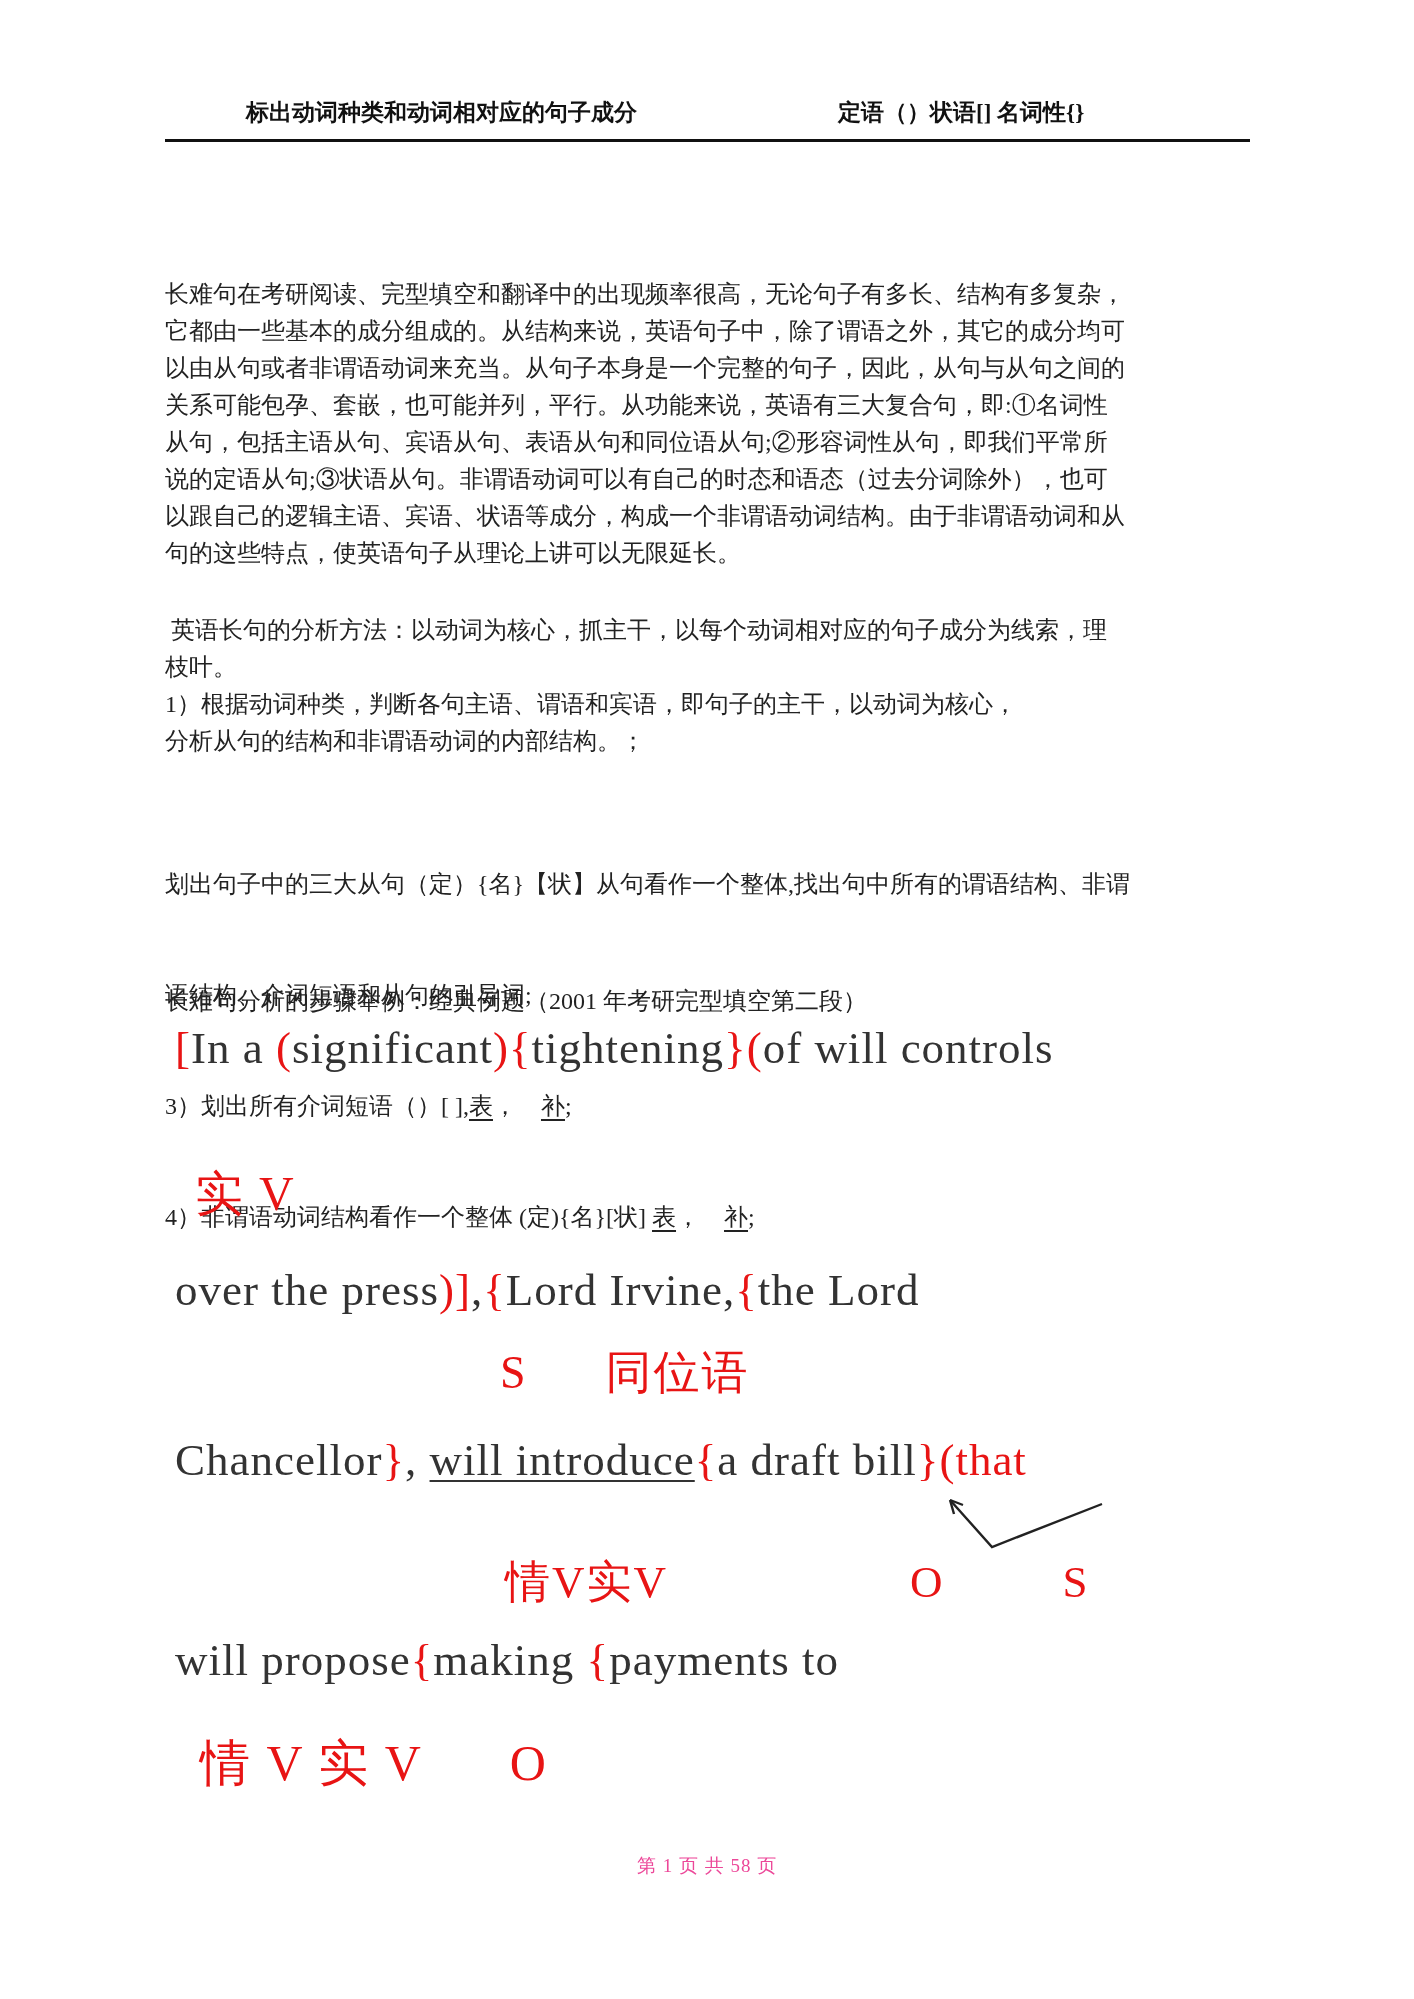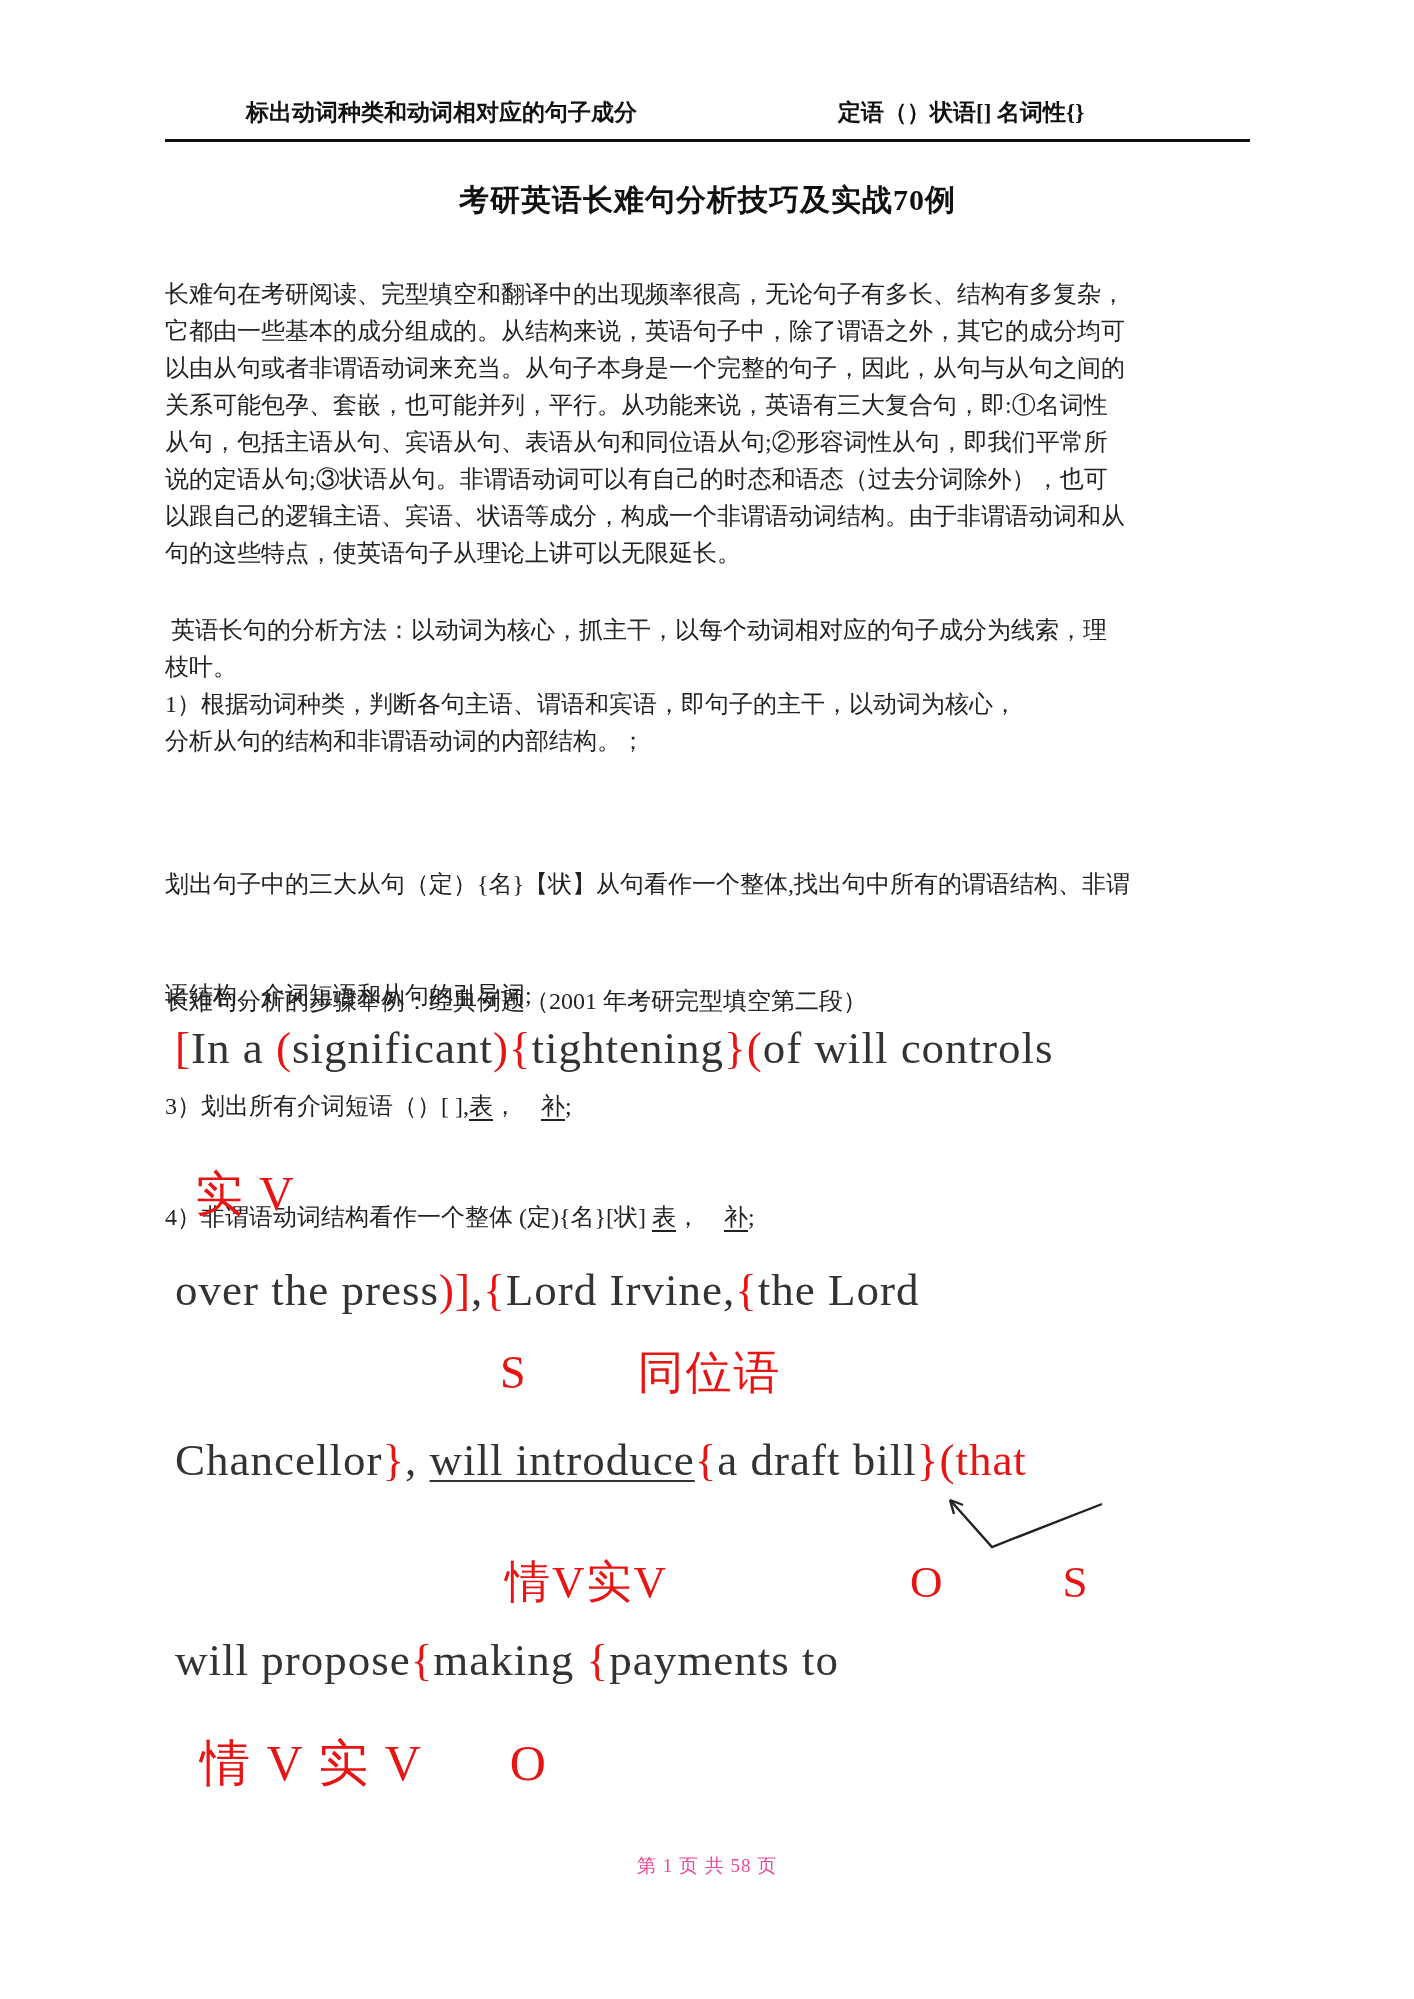--- a/index.html
+++ b/index.html
@@ -31,42 +31,41 @@
 </style>
 </head>
 <body>
 
 <div class="page">
 
   <div class="abs hdr" style="left:246px; top:97px;">标出动词种类和动词相对应的句子成分</div>
   <div class="abs hdr" style="left:838px; top:97px;">定语（）状语[] 名词性{}</div>
   <div class="abs rule" style="left:165px; top:139px; width:1085px; height:3px;"></div>
 
-  <div class="abs title" style="left:165px; top:180px; width:1085px;">考研英语长难句分析技巧及实战70例</div>
 
   <div class="abs cn" style="left:165px; top:276px; width:1100px;"><div class="line">长难句在考研阅读、完型填空和翻译中的出现频率很高，无论句子有多长、结构有多复杂，</div><div class="line">它都由一些基本的成分组成的。从结构来说，英语句子中，除了谓语之外，其它的成分均可</div><div class="line">以由从句或者非谓语动词来充当。从句子本身是一个完整的句子，因此，从句与从句之间的</div><div class="line">关系可能包孕、套嵌，也可能并列，平行。从功能来说，英语有三大复合句，即:①名词性</div><div class="line">从句，包括主语从句、宾语从句、表语从句和同位语从句;②形容词性从句，即我们平常所</div><div class="line">说的定语从句;③状语从句。非谓语动词可以有自己的时态和语态（过去分词除外），也可</div><div class="line">以跟自己的逻辑主语、宾语、状语等成分，构成一个非谓语动词结构。由于非谓语动词和从</div><div class="line">句的这些特点，使英语句子从理论上讲可以无限延长。</div></div>
 
   <div class="abs cn" style="left:165px; top:612px; width:1100px;"><div class="line"> 英语长句的分析方法：以动词为核心，抓主干，以每个动词相对应的句子成分为线索，理</div><div class="line">枝叶。</div><div class="line">1）根据动词种类，判断各句主语、谓语和宾语，即句子的主干，以动词为核心，</div><div class="line">分析从句的结构和非谓语动词的内部结构。；</div></div>
 
   <div class="abs cn" style="left:165px; top:792px; width:1100px;">
     <div class="line">划出句子中的三大从句（定）{名}【状】从句看作一个整体,找出句中所有的谓语结构、非谓</div>
     <div class="line">语结构、介词短语和从句的引导词;</div>
     <div class="line"><span>3）划出所有介词短语（）[ ],</span><span class="u">表</span><span>，　</span><span class="u">补</span><span>;</span></div>
     <div class="line"><span>4）非谓语动词结构看作一个整体 (定){名}[状] </span><span class="u">表</span><span>，　</span><span class="u">补</span><span>;</span></div>
   </div>
 
   <div class="abs cn" style="left:165px; top:983px; width:1100px;">长难句分析的步骤举例：经典例题（2001 年考研完型填空第二段）</div>
 
   <div class="abs big" style="left:175px; top:1020px;"><span class="red">[</span><span>In a </span><span class="red">(</span><span>significant</span><span class="red">)</span><span class="red">{</span><span>tightening</span><span class="red">}</span><span class="red">(</span><span>of will controls</span></div>
 
   <div class="abs lbl" style="left:195px; top:1162px; font-size:48px;"><span class="red">实 V</span></div>
 
   <div class="abs big" style="left:175px; top:1262px;"><span>over the press</span><span class="red">)]</span><span>,</span><span class="red">{</span><span>Lord Irvine,</span><span class="red">{</span><span>the Lord</span></div>
 
-  <div class="abs lbl lbl2" style="left:175px; top:1342px;"><span class="red" style="margin-left: 325px;">S</span><span class="red" style="margin-left: 110px;">同位语</span></div>
+  <div class="abs lbl lbl2" style="left:175px; top:1342px;"><span class="red" style="margin-left: 325px;">S</span><span class="red" style="margin-left: 78px;">同位语</span></div>
 
   <div class="abs big" style="left:175px; top:1432px;"><span>Chancellor</span><span class="red">}</span><span>, </span><span class="u">will introduce</span><span class="red">{</span><span>a draft bill</span><span class="red">}</span><span class="red">(that</span></div>
 
   <div class="abs" style="left:930px; top:1490px;">
     <svg width="185" height="70" viewBox="0 0 185 70">
       <path d="M20 10 L62 57 L172 14" fill="none" stroke="#222" stroke-width="2.4"></path>
       <path d="M20 10 L24 24 M20 10 L33 15" fill="none" stroke="#222" stroke-width="2.4"></path>
     </svg>
   </div>
 

